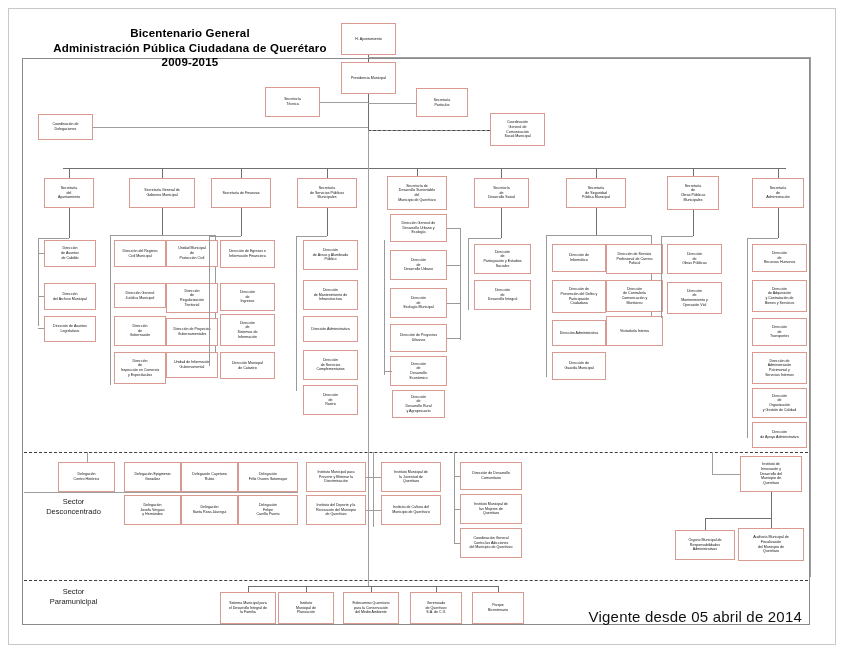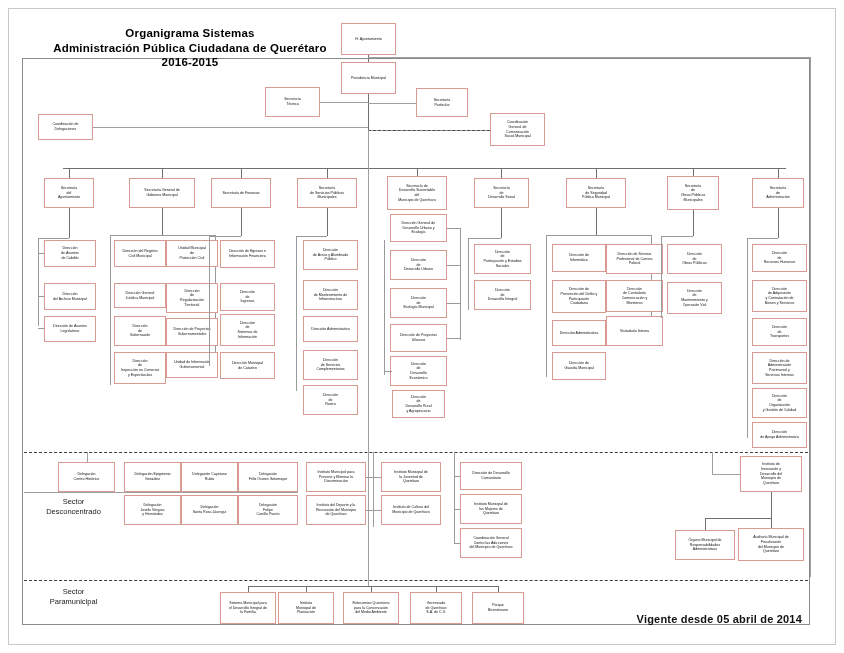--- a/index.html
+++ b/index.html
@@ -75,41 +75,41 @@
     font-size:7.5px;
     color:#1a1a1a;
     text-align:center;
     line-height:1.35;
     white-space:pre-line;
   }
   
   .footer-note{
     position:absolute;
     right:42px;bottom:28px;
-    font-size:11px;
-    font-weight:bold;
+    font-size:15px;
+    font-weight:normal;
     color:#111;
     letter-spacing:.2px;
   }
   
   .rail{position:absolute;width:1px;background:#9a9a9a;}
   .railh{position:absolute;height:1px;background:#9a9a9a;}
 </style>
 </head>
 <body>
 
 <div id="canvas">
 
   <div class="frame"></div>
   <div class="inner-frame"></div>
 
   <div class="title">
-    <div class="l1">Organigrama Sistemas</div>
+    <div class="l1">Bicentenario General</div>
     <div class="l2">Administración Pública Ciudadana de Querétaro</div>
-    <div class="l3">2016-2015</div>
+    <div class="l3">2009-2015</div>
   </div>
 
   <div class="node" style="left:341px;top:23px;width:55px;height:32px;">H. Ayuntamiento</div>
 
   <div class="node" style="left:341px;top:62px;width:55px;height:32px;">Presidencia Municipal</div>
 
   <div class="node" style="left:265px;top:87px;width:55px;height:30px;">Secretaría
 Técnica</div>
 
   <div class="node" style="left:416px;top:88px;width:52px;height:29px;">Secretaría

